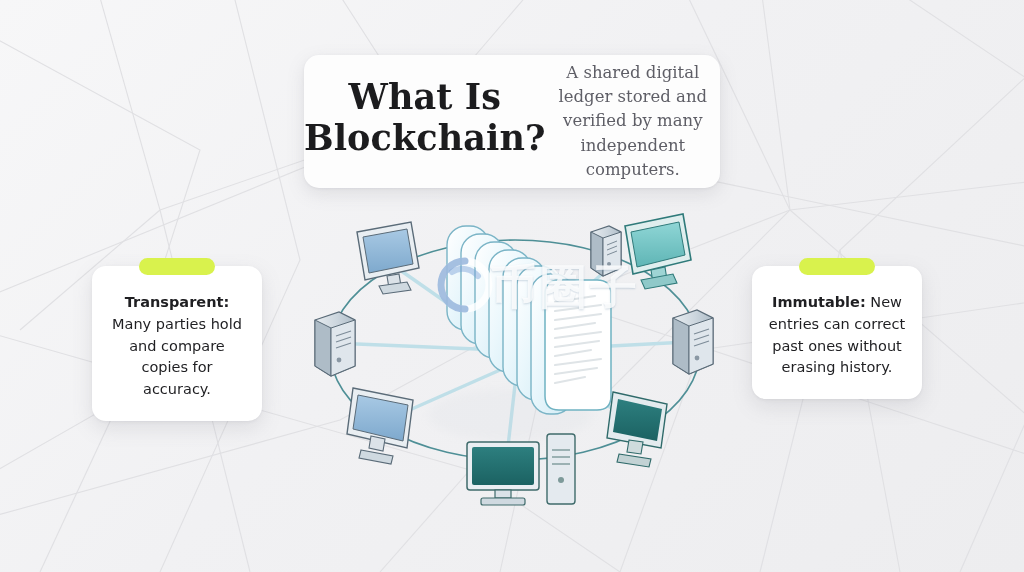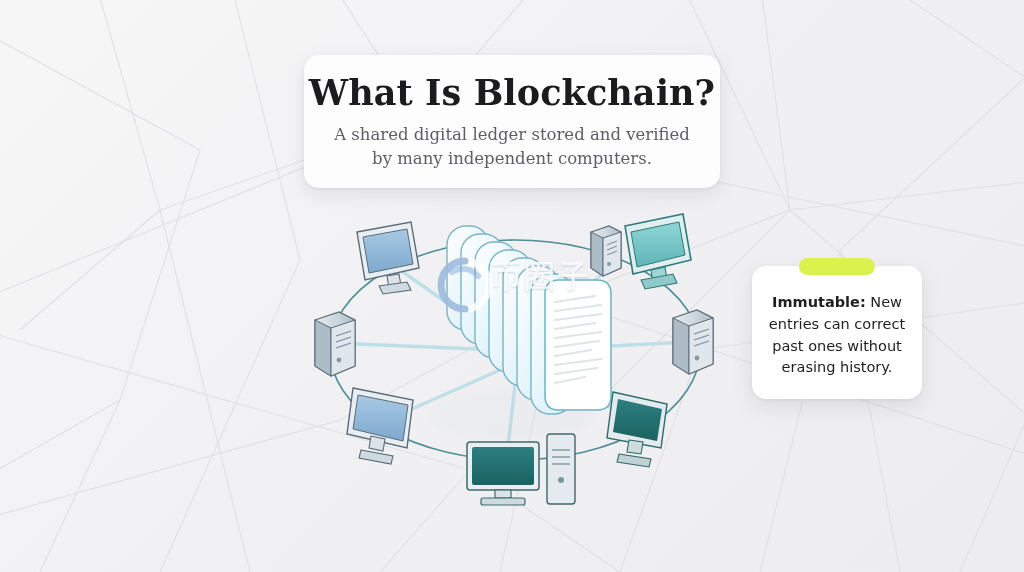--- a/index.html
+++ b/index.html
@@ -34,21 +34,21 @@
   #title-card {
     position: absolute;
     left: 304px;
     top: 55px;
     width: 416px;
     height: 133px;
     background: #fdfdfd;
     border-radius: 15px;
     box-shadow: 0 6px 18px rgba(120,120,130,.16), 0 1px 3px rgba(120,120,130,.10);
     display: flex;
-    flex-direction: column;
+    flex-direction: row;
     align-items: center;
     justify-content: center;
     z-index: 6;
   }
   #title-card .title {
     font-family: "DejaVu Serif", "Liberation Serif", serif;
     font-weight: bold;
     font-size: 35px;
     color: #1c1c1e;
     letter-spacing: .1px;
@@ -119,21 +119,21 @@
     width: 190px;
     height: 72px;
     z-index: 5;
     pointer-events: none;
   }
   #watermark .wm-text {
     position: absolute;
     left: 58px;
     top: 6px;
     font-family: "DejaVu Sans", sans-serif;
-    font-size: 31px;
+    font-size: 47px;
     font-weight: bold;
     color: rgba(255,255,255,.82);
     letter-spacing: 3px;
     text-shadow: 0 1px 2px rgba(120,150,175,.35);
     white-space: nowrap;
   }
 </style>
 </head>
 <body>
 
@@ -340,20 +340,26 @@
       </g>
     </svg>
     <div class="wm-text">币圈子</div>
   </div>
 
   <div id="title-card">
     <h1 class="title">What Is Blockchain?</h1>
     <p class="subtitle">A shared digital ledger stored and verified by many independent computers.</p>
   </div>
 
+  <div class="callout" id="callout-left">
+    <div class="pill" style="background: rgb(217, 242, 77);"></div>
+    <p class="ctext">
+      <b>Transparent:</b><span> Many parties hold and compare copies for accuracy.</span>
+    </p>
+  </div>
 
   <div class="callout" id="callout-right">
     <div class="pill" style="background: rgb(217, 242, 77);"></div>
     <p class="ctext">
       <b>Immutable:</b><span> New entries can correct past ones without erasing history.</span>
     </p>
   </div>
 
 </div>
 

